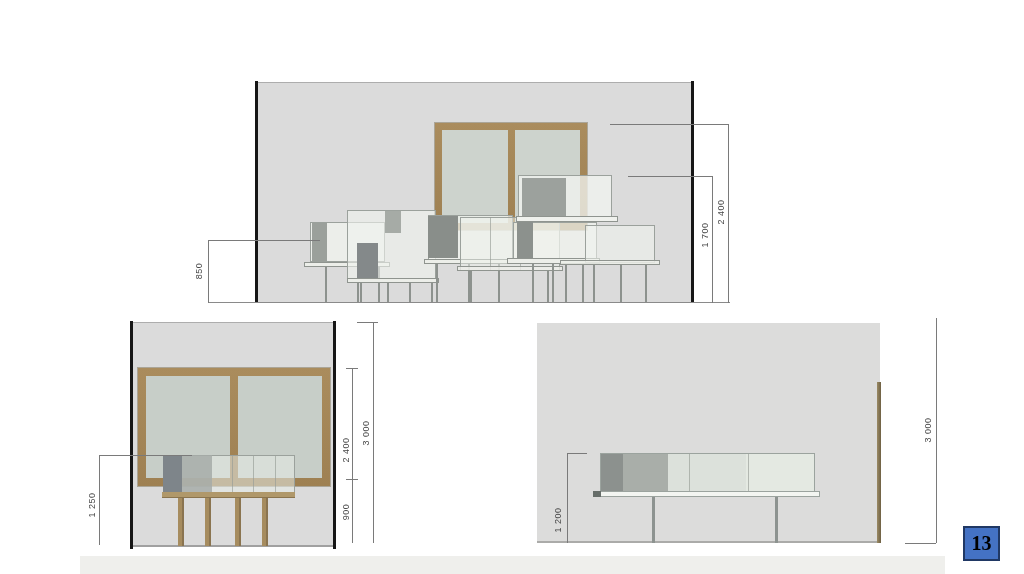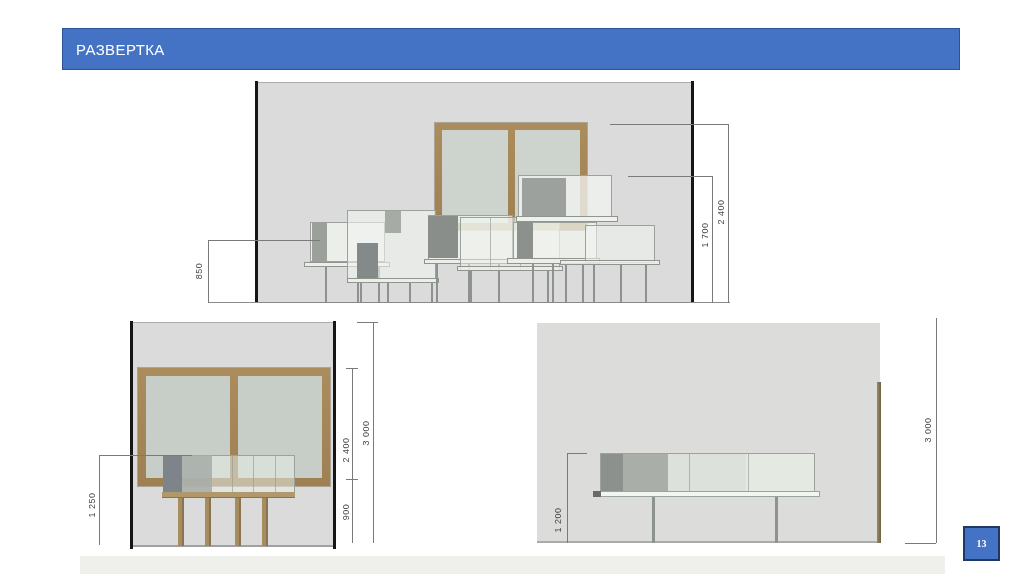--- a/index.html
+++ b/index.html
@@ -6,21 +6,21 @@
   .slide{position:relative;width:1024px;height:574px;background:#ffffff;overflow:hidden;
          font-family:"Liberation Sans", sans-serif;}
   .abs{position:absolute;}
   
   .titlebar{position:absolute;left:62px;top:28px;width:898px;height:42px;background:#4472C4;
             border:1px solid #2E5395;box-sizing:border-box;display:flex;align-items:center;}
   .titlebar span{color:#ffffff;font-size:15px;padding-left:13px;letter-spacing:.4px;}
   
   .pagenum{position:absolute;left:963px;top:526px;width:37px;height:35px;background:#4472C4;
            border:2px solid #203864;box-sizing:border-box;display:flex;align-items:center;justify-content:center;}
-  .pagenum span{color:#ffffff;font-family:"Liberation Serif",serif;font-weight:bold;font-size:10px;}
+  .pagenum span{color:#000000;font-family:"Liberation Serif",serif;font-weight:bold;font-size:20px;}
   
   .wall{background:#DBDBDB;border-top:1px solid #ADADAD;box-sizing:border-box;}
   .edge{background:#161616;width:3px;}
   .groundline{background:#8A8A8A;height:1px;}
   .dimline{background:#7A7A7A;width:1px;}
   .dimext{background:#7A7A7A;height:1px;}
   .dimtick{background:#7A7A7A;height:1px;}
   .vdim{position:absolute;width:60px;height:12px;line-height:12px;text-align:center;font-size:9px;
         color:#474747;transform:rotate(-90deg);letter-spacing:.5px;white-space:nowrap;}
   .wframe{background:linear-gradient(#AA8C5D,#9E8052);box-shadow:0 0 0 1px rgba(100,85,50,.4);}
@@ -31,23 +31,20 @@
   .leg{width:2px;background:#8D928E;}
   .wleg{width:6px;background:#A68C5F;border-right:2px solid #8A7450;box-sizing:border-box;}
   .innerline{width:1px;background:rgba(150,156,151,.65);}
   .floorband{position:absolute;left:80px;top:556px;width:865px;height:18px;background:#EFEFEC;}
 </style>
 </head>
 <body>
 
 <div class="slide">
 
-  <div class="titlebar">
-    <span>РАЗВЕРТКА</span>
-  </div>
 
   <div class="abs" style="left:195px;top:75px;width:550px;height:235px;">
     <div class="abs wall" style="left:62px;top:7px;width:435px;height:221px;"></div>
     <div class="abs edge" style="left:60px;top:6px;height:222px;"></div>
     <div class="abs edge" style="left:496px;top:6px;height:222px;"></div>
 
     <div class="abs wframe" style="left:240px;top:48px;width:152px;height:107px;">
       <div class="wpane" style="left:7px;top:7px;width:66px;height:93px;"></div>
       <div class="wpane" style="left:80px;top:7px;width:65px;height:93px;"></div>
     </div>

